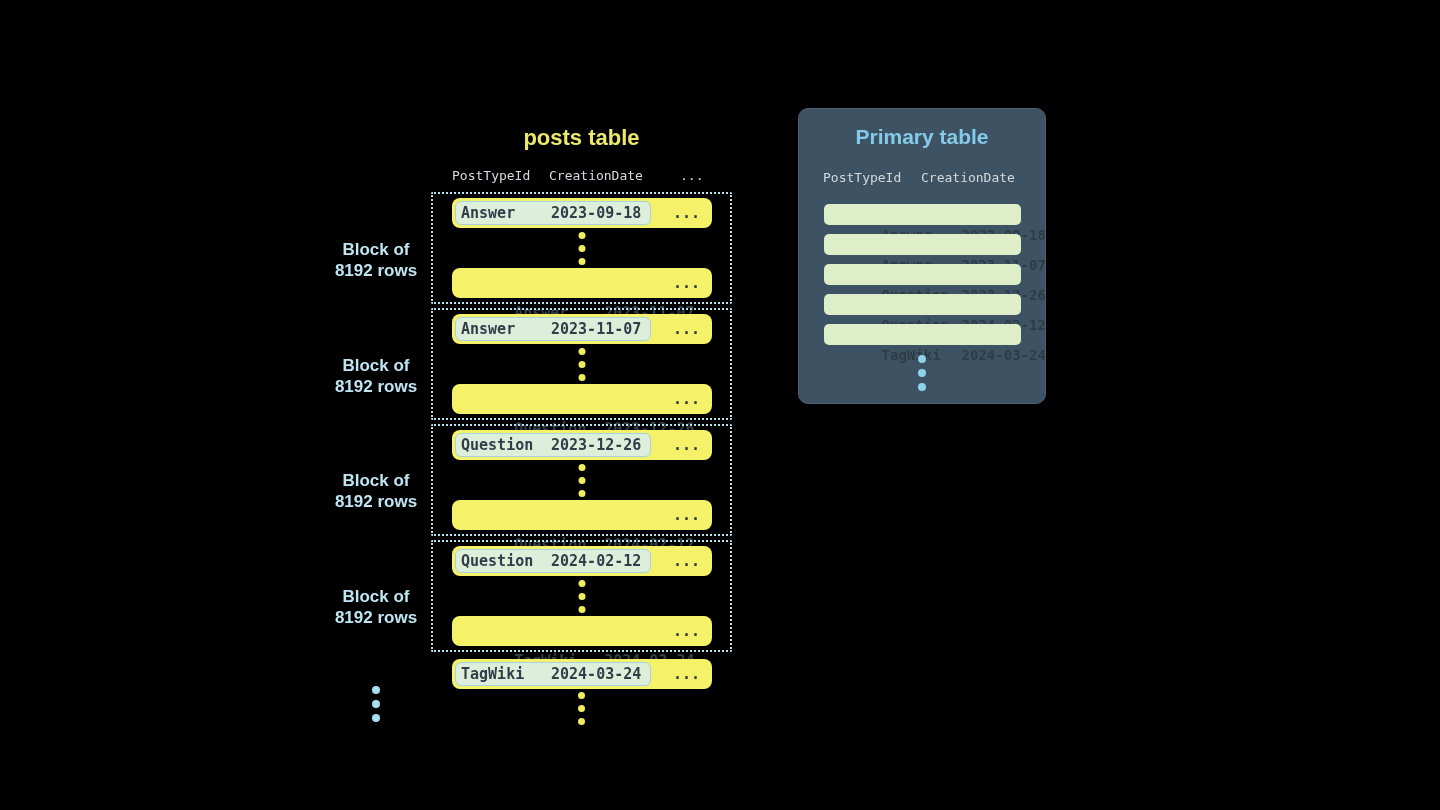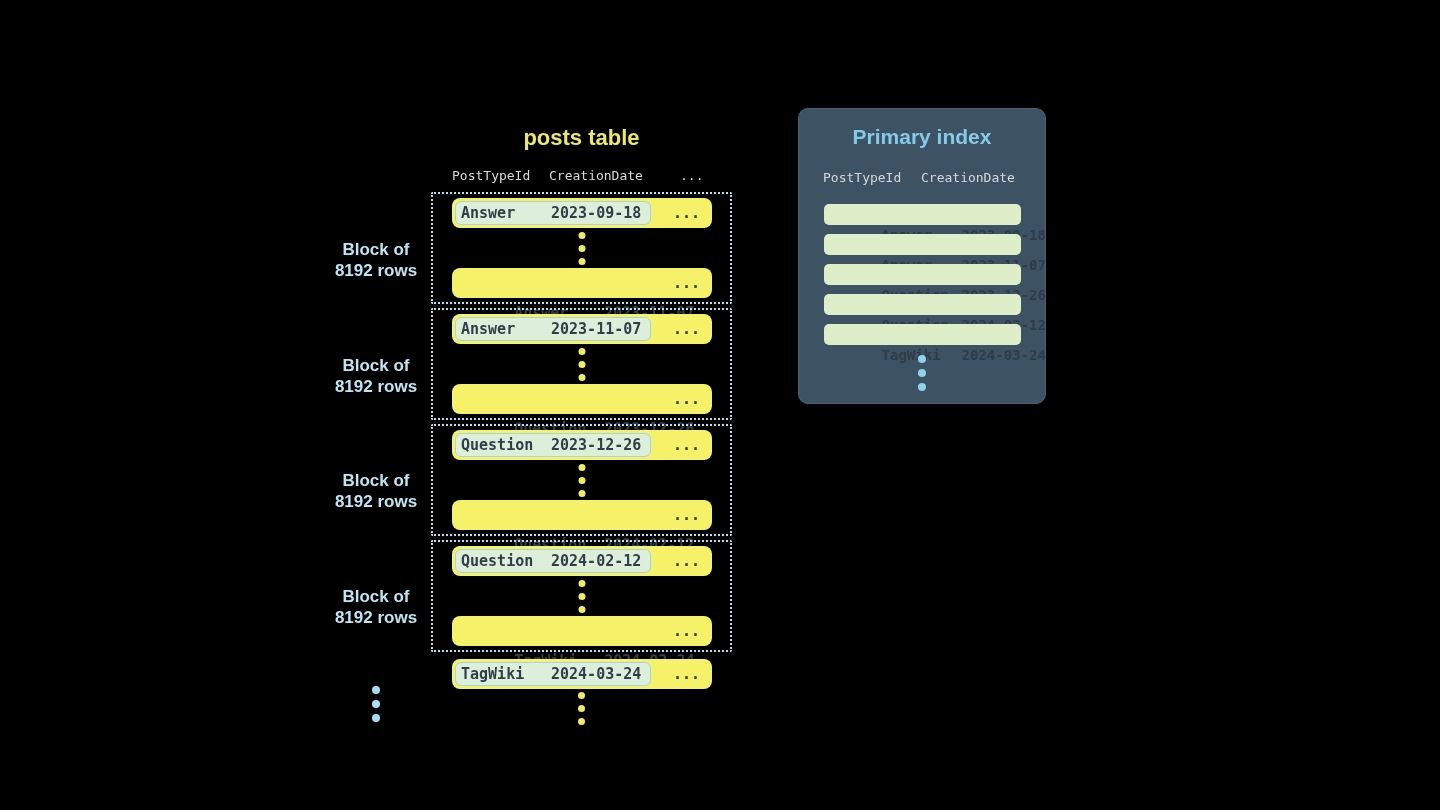--- a/index.html
+++ b/index.html
@@ -203,21 +203,21 @@
       <i></i>
   </div>
 
   <div class="vdots bdots more-blocks-dots">
     <i></i>
       <i></i>
       <i></i>
   </div>
 
   <div class="panel">
-    <div class="panel-title">Primary index</div>
+    <div class="panel-title">Primary table</div>
     <div class="pi-header">
       <span class="pi-h-col1">PostTypeId</span>
       <span class="pi-h-col2">CreationDate</span>
     </div>
 
     <div class="irow" style="top:95px">
       <span class="t">Answer</span><span class="d">2023-09-18</span>
     </div>
     <div class="irow" style="top:125px">
       <span class="t">Answer</span><span class="d">2023-11-07</span>

